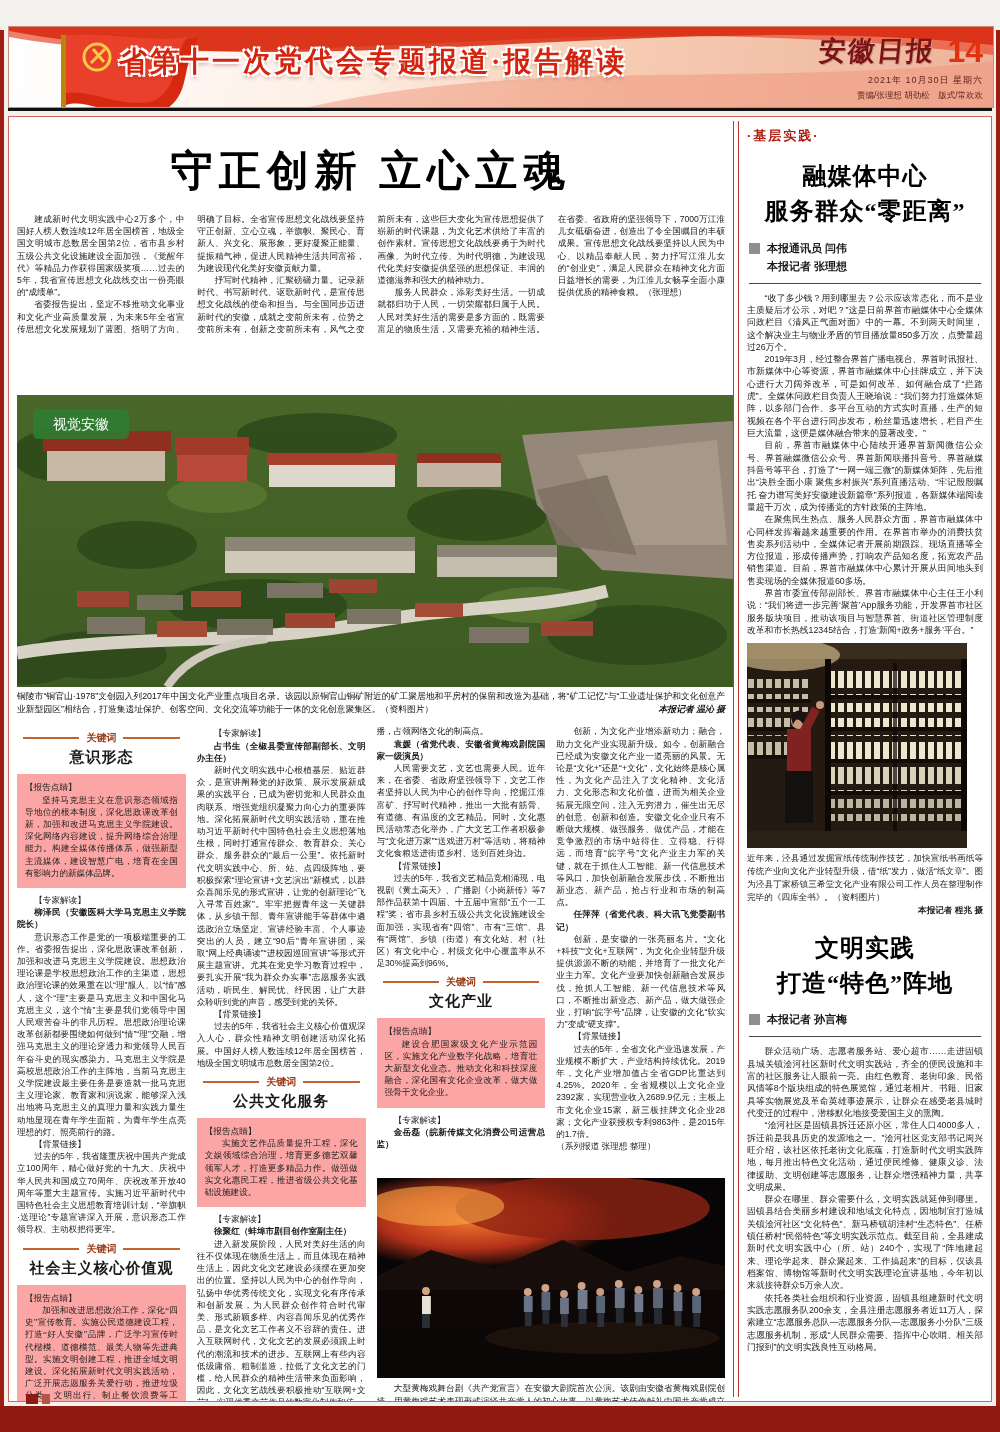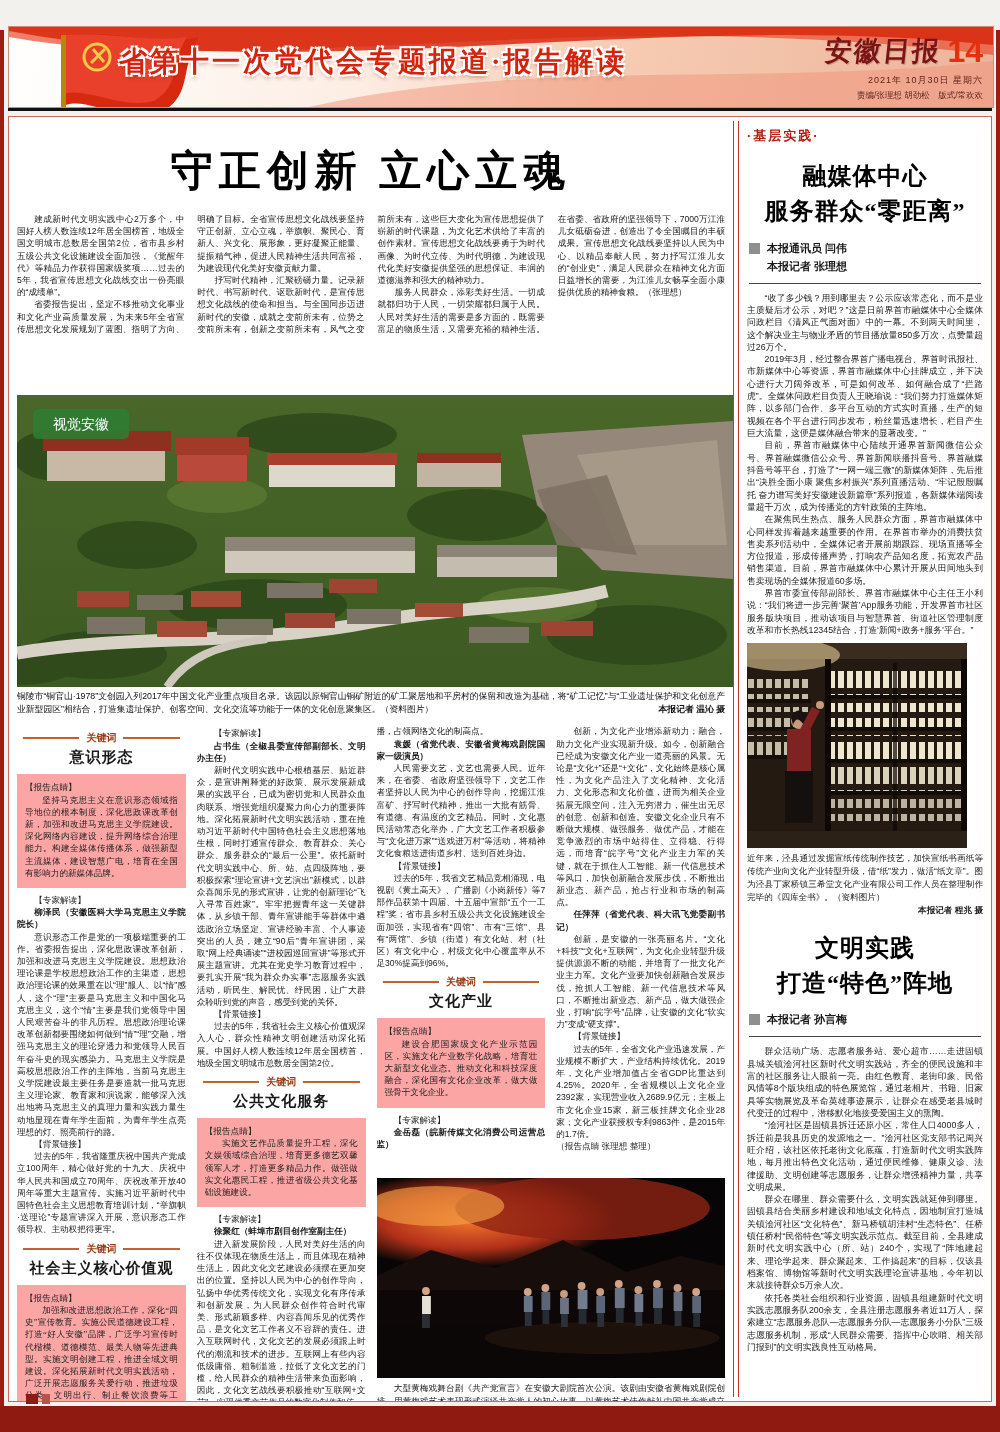--- a/index.html
+++ b/index.html
@@ -17,42 +17,42 @@
   .banner{position:absolute;left:8px;top:26px;width:984px;height:80px;border:1px solid #d08a7a;
           background:linear-gradient(100deg,#ffffff 0%,#fdeee4 35%,#f6cdb4 60%,#edb39a 100%);overflow:hidden;}
   .banner svg.ribbon{position:absolute;inset:0;width:100%;height:100%;}
   .banner-title{position:absolute;left:110px;top:16px;font-size:28px;font-weight:bold;letter-spacing:3px;
           color:#d4230e;font-family:"Liberation Serif",serif;
           text-shadow:-2px -2px 0 #fff,2px -2px 0 #fff,-2px 2px 0 #fff,2px 2px 0 #fff,0 3px 4px rgba(120,20,0,.45);
           white-space:nowrap;}
   .masthead{position:absolute;right:10px;top:6px;width:178px;text-align:right;}
   .masthead .paper{font-family:"Liberation Serif",serif;font-weight:bold;font-size:27px;color:#7c1414;
           transform:skewX(-6deg);display:inline-block;letter-spacing:2px;text-shadow:1px 1px 0 #c98;}
-  .masthead .pageno{display:inline-block;font-size:32px;font-weight:bold;color:#e2310f;margin-left:6px;vertical-align:top;}
+  .masthead .pageno{display:inline-block;font-size:32px;font-weight:bold;color:#e2310f;margin-left:12px;vertical-align:top;}
   .masthead .dateline{font-size:9px;color:#5a1f1a;margin-top:4px;letter-spacing:1px;}
   .masthead .staffline{font-size:8.5px;color:#5a1f1a;margin-top:3px;}
   .black-rule{position:absolute;left:8px;top:108px;width:984px;height:3px;background:#111;}
 
   
   .content{position:absolute;left:8px;top:116px;width:982px;height:1284px;background:#fff;
            border:1px solid #cf685a;display:flex;overflow:hidden;}
   .main-col{flex:1;padding:4px 8px 0 8px;overflow:hidden;}
   .v-divider{width:6px;flex:none;background:linear-gradient(90deg,#c0392b 0 1px,#fff 1px 5px,#c0392b 5px 6px);margin:4px 0;}
   aside{width:236px;flex:none;padding:6px 8px 0 8px;overflow:hidden;}
 
   
   .main-headline{margin:22px 0 14px;text-align:center;font-family:"Liberation Serif",serif;
      font-size:42px;font-weight:900;letter-spacing:6px;color:#000;}
   .intro{column-count:4;column-gap:13px;height:178px;overflow:hidden;}
   .intro p{margin:0;font-size:8.8px;line-height:1.42;text-align:justify;text-indent:2em;}
 
   
   .main-photo{display:block;margin:4px 0 3px;}
   .photo-caption{font-size:8.8px;line-height:1.5;text-align:justify;margin:2px 0 0;color:#111;}
-  .photo-caption .credit{float:right;font-weight:bold;}
+  .photo-caption .credit{float:right;font-weight:bold;font-style:italic;}
 
   
   .kw-grid{display:grid;grid-template-columns:repeat(4,1fr);column-gap:11px;margin-top:9px;height:712px;}
   .kw-col{overflow:hidden;height:712px;}
   .kw-right2{grid-column:3/5;display:flex;flex-direction:column;overflow:hidden;}
   .kw-right2-cols{display:flex;gap:11px;height:448px;overflow:hidden;}
   .kw-right2-cols > div{flex:1;overflow:hidden;}
   .kw p{margin:0;font-size:8.6px;line-height:1.42;text-align:justify;text-indent:2em;}
   .kw p.noindent{text-indent:0;}
   .kicker{display:flex;align-items:center;gap:7px;margin:6px 6px 3px;color:#9a3c17;font-weight:bold;font-size:10px;}
@@ -251,21 +251,21 @@
             <p class="seclabel">【专家解读】</p>
             <p class="expert-name">金岳磊（皖新传媒文化消费公司运营总监）</p>
           </div>
 
           <div>
             <p>创新，为文化产业增添新动力；融合，助力文化产业实现新升级。如今，创新融合已经成为安徽文化产业一道亮丽的风景。无论是“文化+”还是“+文化”，文化始终是核心属性，为文化产品注入了文化精神、文化活力、文化形态和文化价值，进而为相关企业拓展无限空间，注入无穷潜力，催生出无尽的创意、创新和创造。安徽文化企业只有不断做大规模、做强服务、做优产品，才能在竞争激烈的市场中站得住、立得稳、行得远，而培育“皖字号”文化产业主力军的关键，就在于抓住人工智能、新一代信息技术等风口，加快创新融合发展步伐，不断推出新业态、新产品，抢占行业和市场的制高点。</p>
             <p class="expert-name">任萍萍（省党代表、科大讯飞党委副书记）</p>
             <p>创新，是安徽的一张亮丽名片。“文化+科技”“文化+互联网”，为文化企业转型升级提供源源不断的动能，并培育了一批文化产业主力军。文化产业要加快创新融合发展步伐，抢抓人工智能、新一代信息技术等风口，不断推出新业态、新产品，做大做强企业，打响“皖字号”品牌，让安徽的文化“软实力”变成“硬支撑”。</p>
             <p class="seclabel">【背景链接】</p>
             <p>过去的5年，全省文化产业迅速发展，产业规模不断扩大，产业结构持续优化。2019年，文化产业增加值占全省GDP比重达到4.25%。2020年，全省规模以上文化企业2392家，实现营业收入2689.9亿元；主板上市文化企业15家，新三板挂牌文化企业28家；文化产业获授权专利9863件，是2015年的1.7倍。</p>
-            <p class="kw-credit">（报告点睛 张理想 整理）</p>
+            <p class="kw-credit">（系列报道 张理想 整理）</p>
           </div>
         </div>
 
         <div class="stage-block">
           <svg width="100%" height="200" viewBox="0 0 356 200" preserveAspectRatio="none">
             <defs>
               <radialGradient id="fire" cx="0.5" cy="0.5" r="0.5">
                 <stop offset="0" stop-color="#f2762c"></stop>
                   <stop offset="0.6" stop-color="#b23019"></stop>
                   <stop offset="1" stop-color="#b23019" stop-opacity="0"></stop>

